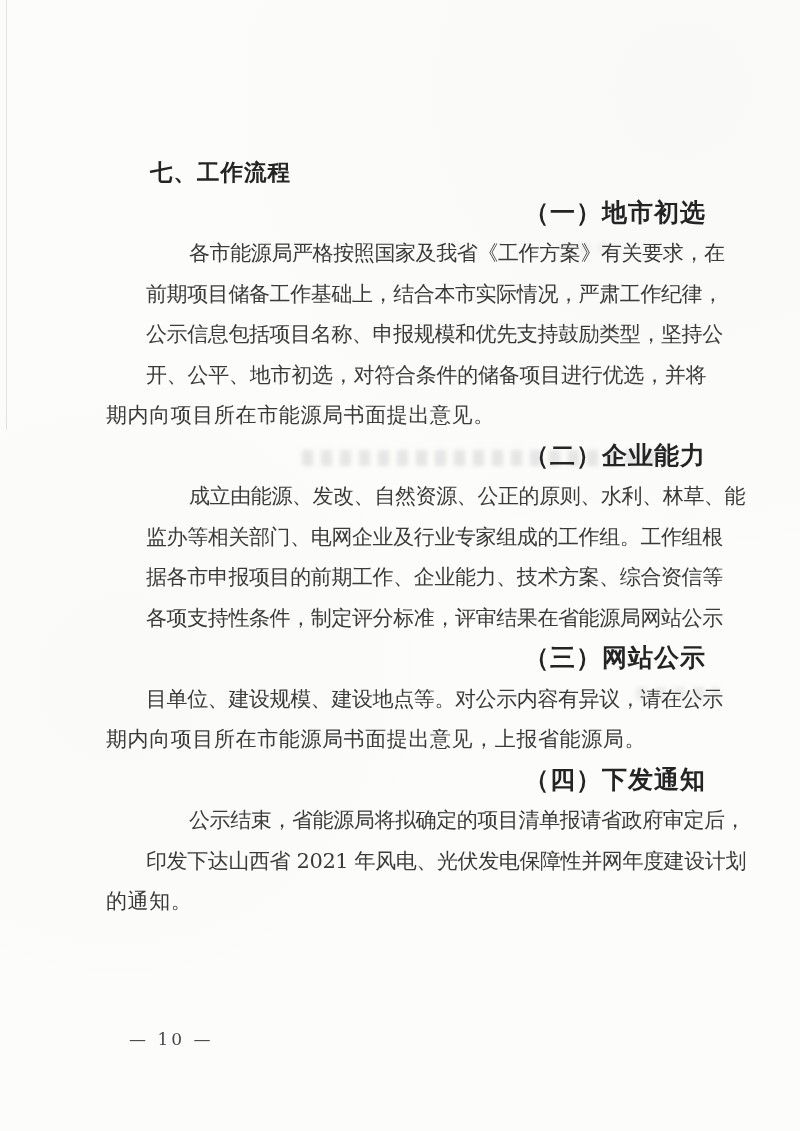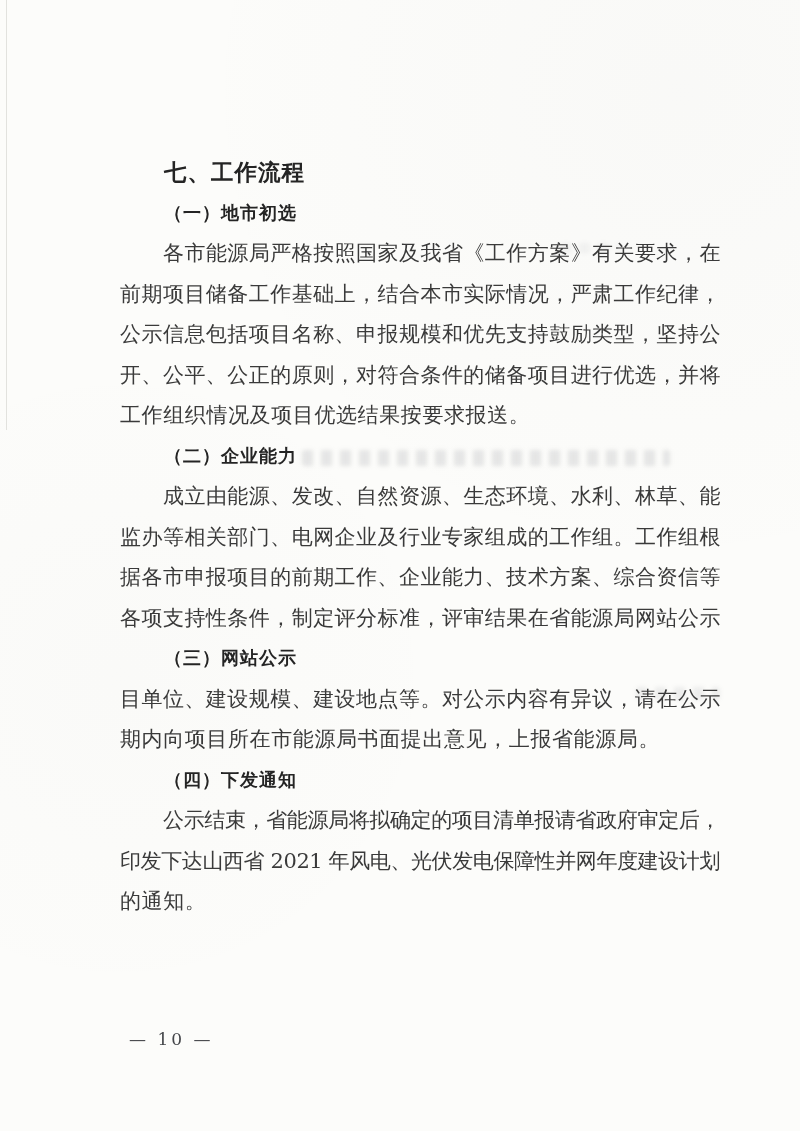--- a/index.html
+++ b/index.html
@@ -35,51 +35,53 @@
       rgba(0,0,0,0) 11px 19px);
     filter: blur(2.2px);
     border-radius: 3px;
   }
   .ghost-1 { left: 302px; top: 450px; width: 368px; height: 16px; }
   .ghost-2 { left: 636px; top: 687px; width: 84px;  height: 13px; opacity: .7; }
   .ghost-3 { left: 560px; top: 243px; width: 60px;  height: 10px; opacity: .45; }
 
   .content {
     position: absolute;
-    left: 120px;
+    left: 106px;
     top: 152px;
     width: 600px;
   }
   .line {
     height: 40.5px;
     line-height: 40.5px;
     white-space: nowrap;
     color: #3a3a3a;
     font-size: 21px;
     letter-spacing: 0.6px;
   }
   .fill {
     letter-spacing: -0.4px;
     text-align: justify;
     text-align-last: justify;
+    margin-left: 40px;
   }
   .indent { text-indent: 43px; }
   .doc-title {
     font-size: 22.5px;
     font-weight: 700;
     color: #242424;
     letter-spacing: 1px;
     text-indent: 44px;
   }
   .heading {
-    font-size: 18px;
+    font-size: 25px;
     font-weight: 700;
     color: #242424;
     letter-spacing: 1px;
     text-indent: 44px;
+    text-align: right;
   }
   .footer {
     position: absolute;
     left: 101px;
     top: 1028px;
     font-size: 17px;
     color: #44464a;
     letter-spacing: 3px;
     line-height: 22px;
     margin-left: 28px;
@@ -96,25 +98,25 @@
   <div class="ghost ghost-3"></div>
 
   <div class="content">
 
     <div class="line doc-title">七、工作流程</div>
 
     <div class="line heading">（一）地市初选</div>
     <div class="line fill indent">各市能源局严格按照国家及我省《工作方案》有关要求，在</div>
     <div class="line fill">前期项目储备工作基础上，结合本市实际情况，严肃工作纪律，</div>
     <div class="line fill">公示信息包括项目名称、申报规模和优先支持鼓励类型，坚持公</div>
-    <div class="line fill">开、公平、公正的原则，对符合条件的储备项目进行优选，并将</div>
-    <div class="line">工作组织情况及项目优选结果按要求报送。</div>
+    <div class="line fill">开、公平、地市初选，对符合条件的储备项目进行优选，并将</div>
+    <div class="line">期内向项目所在市能源局书面提出意见。</div>
 
     <div class="line heading">（二）企业能力</div>
-    <div class="line fill indent">成立由能源、发改、自然资源、生态环境、水利、林草、能</div>
+    <div class="line fill indent">成立由能源、发改、自然资源、公正的原则、水利、林草、能</div>
     <div class="line fill">监办等相关部门、电网企业及行业专家组成的工作组。工作组根</div>
     <div class="line fill">据各市申报项目的前期工作、企业能力、技术方案、综合资信等</div>
     <div class="line fill">各项支持性条件，制定评分标准，评审结果在省能源局网站公示</div>
 
     <div class="line heading">（三）网站公示</div>
     <div class="line fill">目单位、建设规模、建设地点等。对公示内容有异议，请在公示</div>
     <div class="line">期内向项目所在市能源局书面提出意见，上报省能源局。</div>
 
     <div class="line heading">（四）下发通知</div>
     <div class="line fill indent">公示结束，省能源局将拟确定的项目清单报请省政府审定后，</div>

